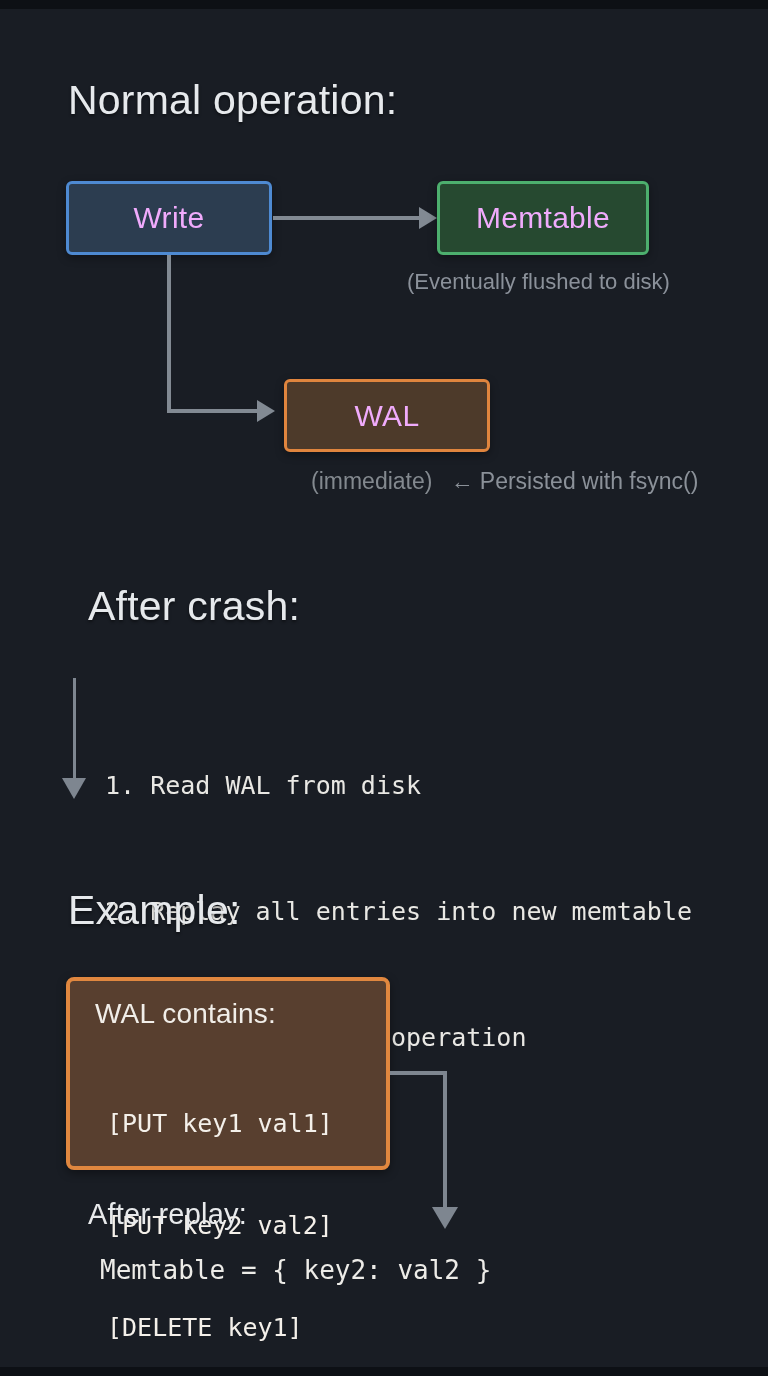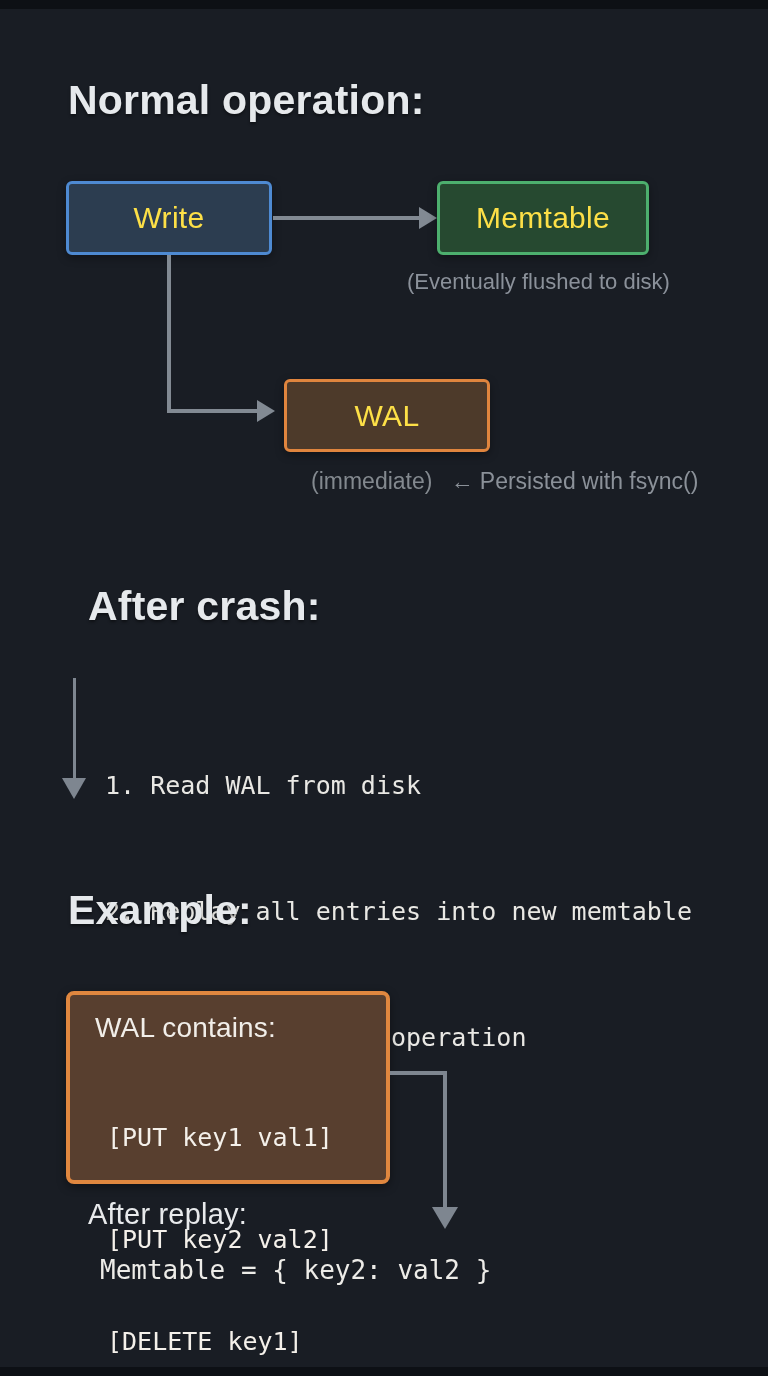--- a/index.html
+++ b/index.html
@@ -4,43 +4,42 @@
 <style>
   html,body{margin:0;padding:0;background:#191d24;}
   #canvas{
     position:relative;width:768px;height:1376px;overflow:hidden;
     background:#191d24;
     font-family:"Liberation Sans",sans-serif;
   }
   .edge-bar{position:absolute;left:0;width:768px;height:9px;background:#0d1015;}
   .heading{
     position:absolute;font-size:41px;line-height:48px;color:#e6e9ec;
-    font-weight:700;letter-spacing:0.2px;text-shadow:0 2px 3px rgba(0,0,0,0.45);
+    font-weight:400;letter-spacing:0.2px;text-shadow:0 2px 3px rgba(0,0,0,0.45);
   }
   .node{
     position:absolute;box-sizing:border-box;border-radius:6px;
     display:flex;align-items:center;justify-content:center;
-    color:#fde047;font-size:30px;letter-spacing:0.3px;
+    color:#f0abfc;font-size:30px;letter-spacing:0.3px;
     box-shadow:0 3px 8px rgba(0,0,0,0.35);
   }
   .node-write{left:66px;top:181px;width:206px;height:74px;background:#2c3d50;border:3px solid #4e8ad2;}
   .node-memtable{left:437px;top:181px;width:212px;height:74px;background:#264930;border:3px solid #4daf6e;}
   .node-wal{left:284px;top:379px;width:206px;height:73px;background:#4d3a2a;border:3px solid #e0853e;}
   .shaft{position:absolute;background:#828a93;}
   .head-right{position:absolute;width:0;height:0;border-top:11px solid transparent;border-bottom:11px solid transparent;border-left:18px solid #828a93;}
   .head-down{position:absolute;width:0;height:0;border-left:13px solid transparent;border-right:13px solid transparent;border-top:22px solid #7e8690;}
   .caption{position:absolute;color:#8b919a;font-size:22px;}
   .caption-center{}
   .mono{font-family:"DejaVu Sans Mono","Liberation Mono",monospace;}
   .crash-list{position:absolute;left:105px;top:681px;font-size:25px;line-height:42px;color:#e9e8e4;white-space:pre;}
   .example-box{
     position:absolute;left:66px;top:977px;width:324px;height:193px;box-sizing:border-box;
     background:#583f2f;border:4px solid #e0873f;border-radius:8px;
     box-shadow:0 3px 10px rgba(0,0,0,0.4);
-    margin-top:14px;
   }
   .example-title{position:absolute;left:25px;top:17px;font-size:28px;color:#f1eee9;letter-spacing:0.2px;}
   .example-entries{position:absolute;left:37px;top:58px;font-size:25px;line-height:34px;color:#f4f0ea;white-space:pre;}
   .subhead{position:absolute;color:#e8eaec;font-size:29px;letter-spacing:0.2px;}
   .result-line{position:absolute;left:100px;top:1255px;font-size:26px;color:#edece8;white-space:pre;}
   .cap2-left{color:#83898f;}
   .cap2-right{color:#8b9199;margin-left:18px;}
 </style>
 </head>
 <body>

